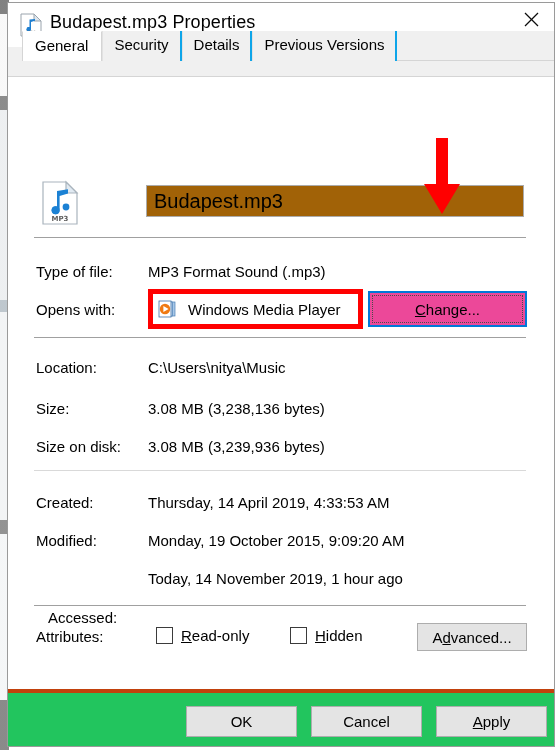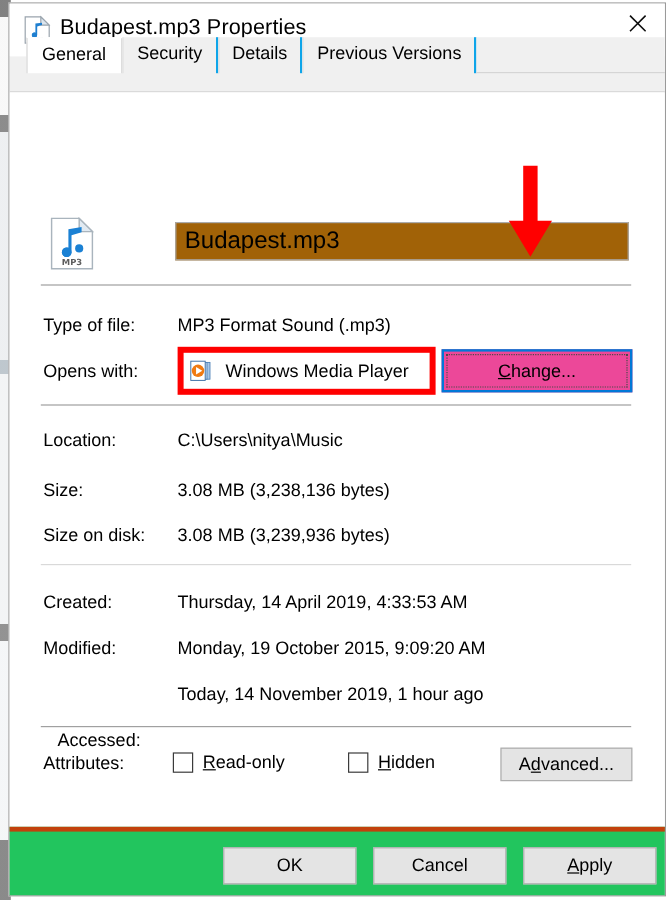--- a/index.html
+++ b/index.html
@@ -402,21 +402,21 @@
     <div class="prop-label" style="left:28px; top:455px;">Modified:</div>
     <div class="prop-value" style="top:455px;">Monday, 19 October 2015, 9:09:20 AM</div>
 
     <div class="prop-label" style="left:40px; top:493px;margin-top:39px;">Accessed:</div>
     <div class="prop-value" style="top:493px;">Today, 14 November 2019, 1 hour ago</div>
 
     <div class="separator" style="top:528px;"></div>
 
     <div id="attr-label">Attributes:</div>
 
-    <div class="checkbox-group" style="left:136px;">
+    <div class="checkbox-group" style="left:148px;">
       <div class="checkbox-box"></div>
       <span class="checkbox-label"><span class="mnemonic">R</span><span>ead-only</span></span>
     </div>
 
     <div class="checkbox-group" style="left:282px;">
       <div class="checkbox-box"></div>
       <span class="checkbox-label"><span class="mnemonic">H</span><span>idden</span></span>
     </div>
 
     <div id="advanced-button">

